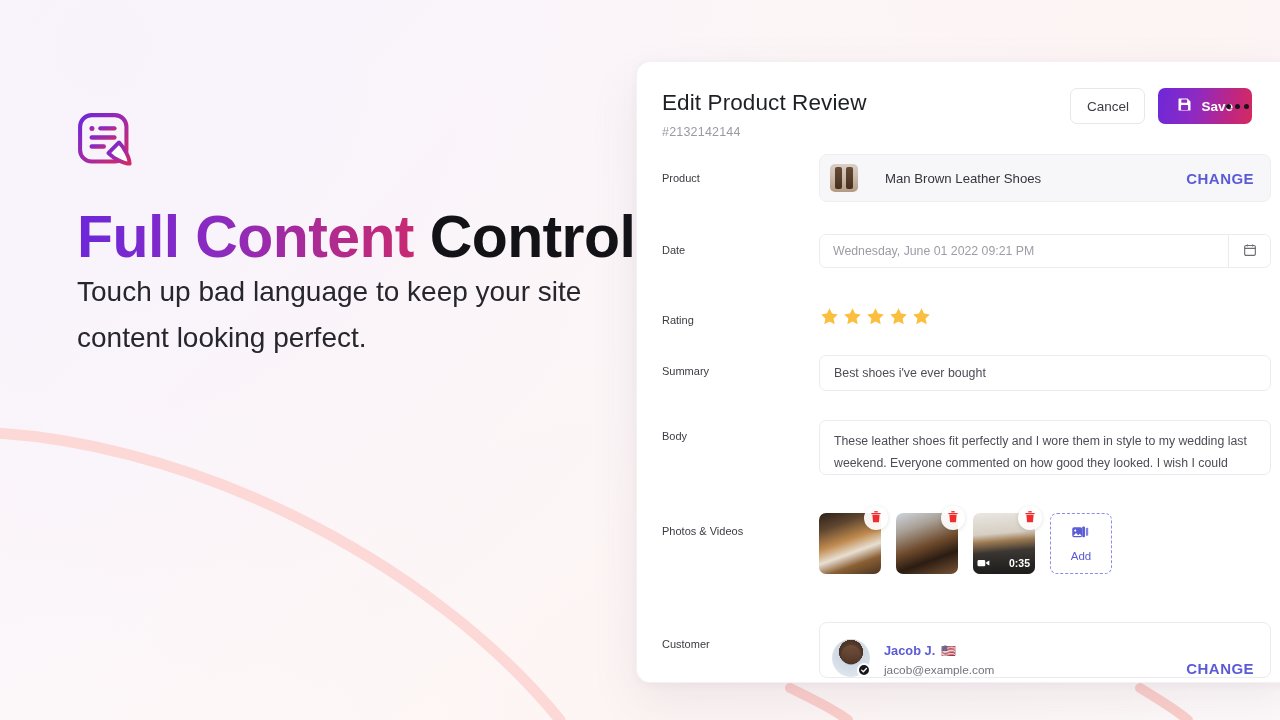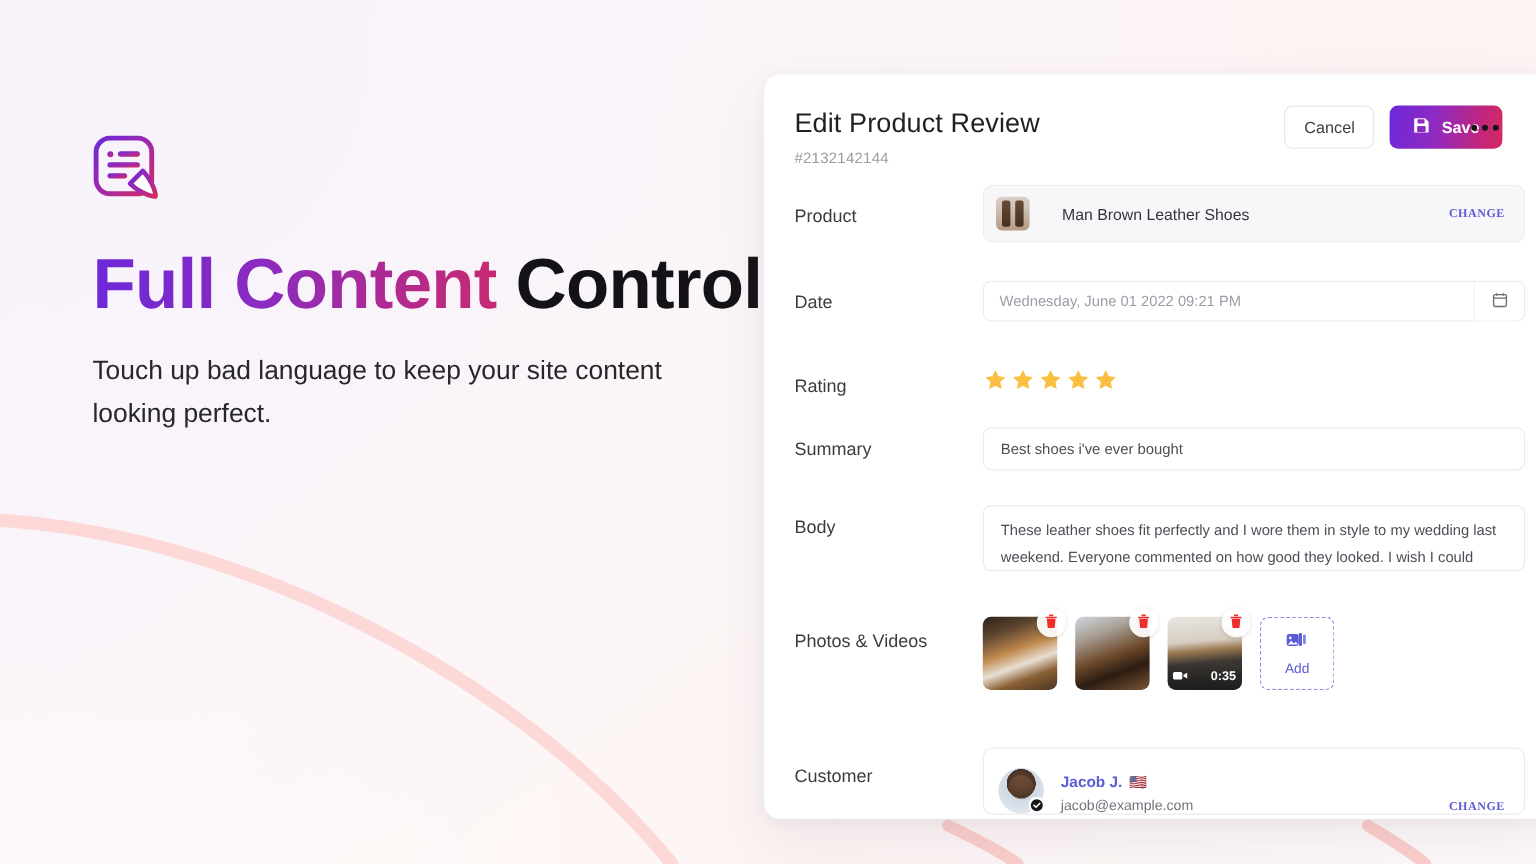--- a/index.html
+++ b/index.html
@@ -32,22 +32,21 @@
     white-space: nowrap;
   }
   .hero-title .grad {
     background: linear-gradient(90deg, #6d28d9 0%, #8b2bc0 42%, #b02a8f 75%, #c72a72 100%);
     -webkit-background-clip: text;
     background-clip: text;
     color: transparent;
   }
   .hero-title .plain { color: #131317; }
   .hero-sub {
-    margin-top: 22px;
-    font-size: 22px;
+    font-size: 28px;
     line-height: 1.66;
     color: #26262c;
     font-weight: 400;
     max-width: 505px;
   }
 
   
   .card {
     position: absolute;
     left: 636px; top: 61px;
@@ -92,21 +91,21 @@
     background: none; border: none; cursor: pointer;
   }
   .btn-more i { width: 5px; height: 5px; border-radius: 50%; background: #15151a; display: block; }
 
   
   .form { padding: 0 25px 0 25px; }
   .row { display: flex; }
   .row-label {
     width: 157px;
     flex: 0 0 157px;
-    font-size: 15px;
+    font-size: 11px;
     color: #3b3b42;
     font-weight: 400;
     padding-top: 2px;
   }
   .row-field { flex: 1; }
 
   .r-product { margin-top: 0px; }
   .r-date { margin-top: 40px; }
   .r-rating { margin-top: 44px; }
   .r-summary { margin-top: 32px; }
@@ -134,22 +133,22 @@
   .product-thumb::before {
     content: ""; position: absolute; left: 5px; top: 3px; width: 7px; height: 22px;
     background: linear-gradient(180deg,#6a4b35,#43301f); border-radius: 2px;
   }
   .product-thumb::after {
     content: ""; position: absolute; right: 5px; top: 3px; width: 7px; height: 22px;
     background: linear-gradient(180deg,#6a4b35,#43301f); border-radius: 2px;
   }
   .product-name { margin-left: 27px; font-size: 13.2px; color: #34343c; flex: 1; }
   .link-change {
-    font-size: 10px; font-weight: 700; letter-spacing: 0.45px;
-    color: #5b5bd6; cursor: pointer; background: none; border: none; font-family: Liberation Serif, serif;
+    font-size: 15px; font-weight: 700; letter-spacing: 0.45px;
+    color: #5b5bd6; cursor: pointer; background: none; border: none; font-family: Liberation Sans, sans-serif;
   }
 
   
   .date-wrap {
     height: 34px;
     border: 1px solid #ececf0;
     border-radius: 7px;
     display: flex; align-items: center;
     margin-top: -8px;
     background: #fff;

